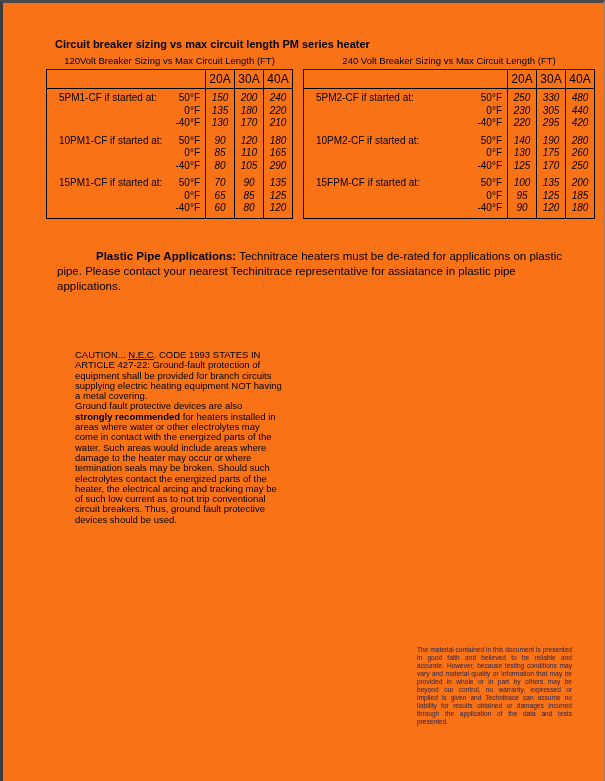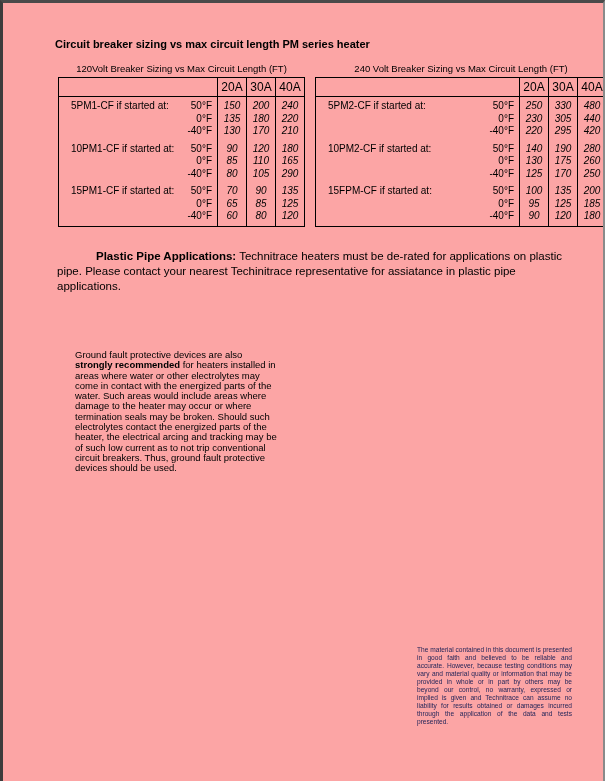--- a/index.html
+++ b/index.html
@@ -3,39 +3,39 @@
 <meta charset="utf-8">
 <title>PM Series Heater Datasheet</title>
 <style>
   html, body { margin: 0; padding: 0; background: #ffffff; }
   body { font-family: "Liberation Sans", "DejaVu Sans", sans-serif; color: #111; }
 
   .page {
     position: relative;
     width: 605px;
     height: 781px;
-    background: #fca5a5;
+    background: #f97316;
     border-top: 3px solid #4a4a4a;
     border-left: 3px solid #3c3c3c;
     border-right: 2px solid #8a8a8a;
     box-sizing: border-box;
     overflow: hidden;
   }
 
   .page-title {
     position: absolute;
     left: 52px;
     top: 35px;
     font-size: 11px;
     font-weight: bold;
     color: #000;
     white-space: nowrap;
   }
 
-  .table-block { position: absolute; top: 60px; margin-left: 12px; }
+  .table-block { position: absolute; top: 52px; }
   .table-block.left  { left: 43px;  width: 247px; }
   .table-block.right { left: 300px; width: 292px; }
 
   .table-title {
     text-align: center;
     font-size: 9.5px;
     color: #000;
     margin: 0 0 3px 0;
     white-space: nowrap;
   }
@@ -360,18 +360,19 @@
           </tr>
         </tbody>
     </table>
   </div>
 
   <div class="plastic">
     <b>Plastic Pipe Applications:</b><span> Technitrace heaters must be de-rated for applications on plastic pipe. Please contact your nearest Techinitrace representative for assiatance in plastic pipe applications.</span>
   </div>
 
   <div class="caution">
+    <p><span>CAUTION... </span><a>N.E.C</a><span>. CODE 1993 STATES IN ARTICLE 427-22: Ground-fault protection of equipment shall be provided for branch circuits supplying electric heating equipment NOT having a metal covering.</span></p>
     <p><span>Ground fault protective devices are also </span><b>strongly recommended</b><span> for heaters installed in areas where water or other electrolytes may come in contact with the energized parts of the water. Such areas would include areas where damage to the heater may occur or where termination seals may be broken. Should such electrolytes contact the energized parts of the heater, the electrical arcing and tracking may be of such low current as to not trip conventional circuit breakers. Thus, ground fault protective devices should be used.</span></p>
   </div>
 
   <div class="disclaimer" style="color: rgb(30, 34, 87);">The material contained in this document is presented in good faith and believed to be reliable and accurate. However, because testing conditions may vary and material quality or information that may be provided in whole or in part by others may be beyond our control, no warranty, expressed or implied is given and Technitrace can assume no liability for results obtained or damages incurred through the application of the data and tests presented.</div>
 
 </div>
 
 </body></html>

